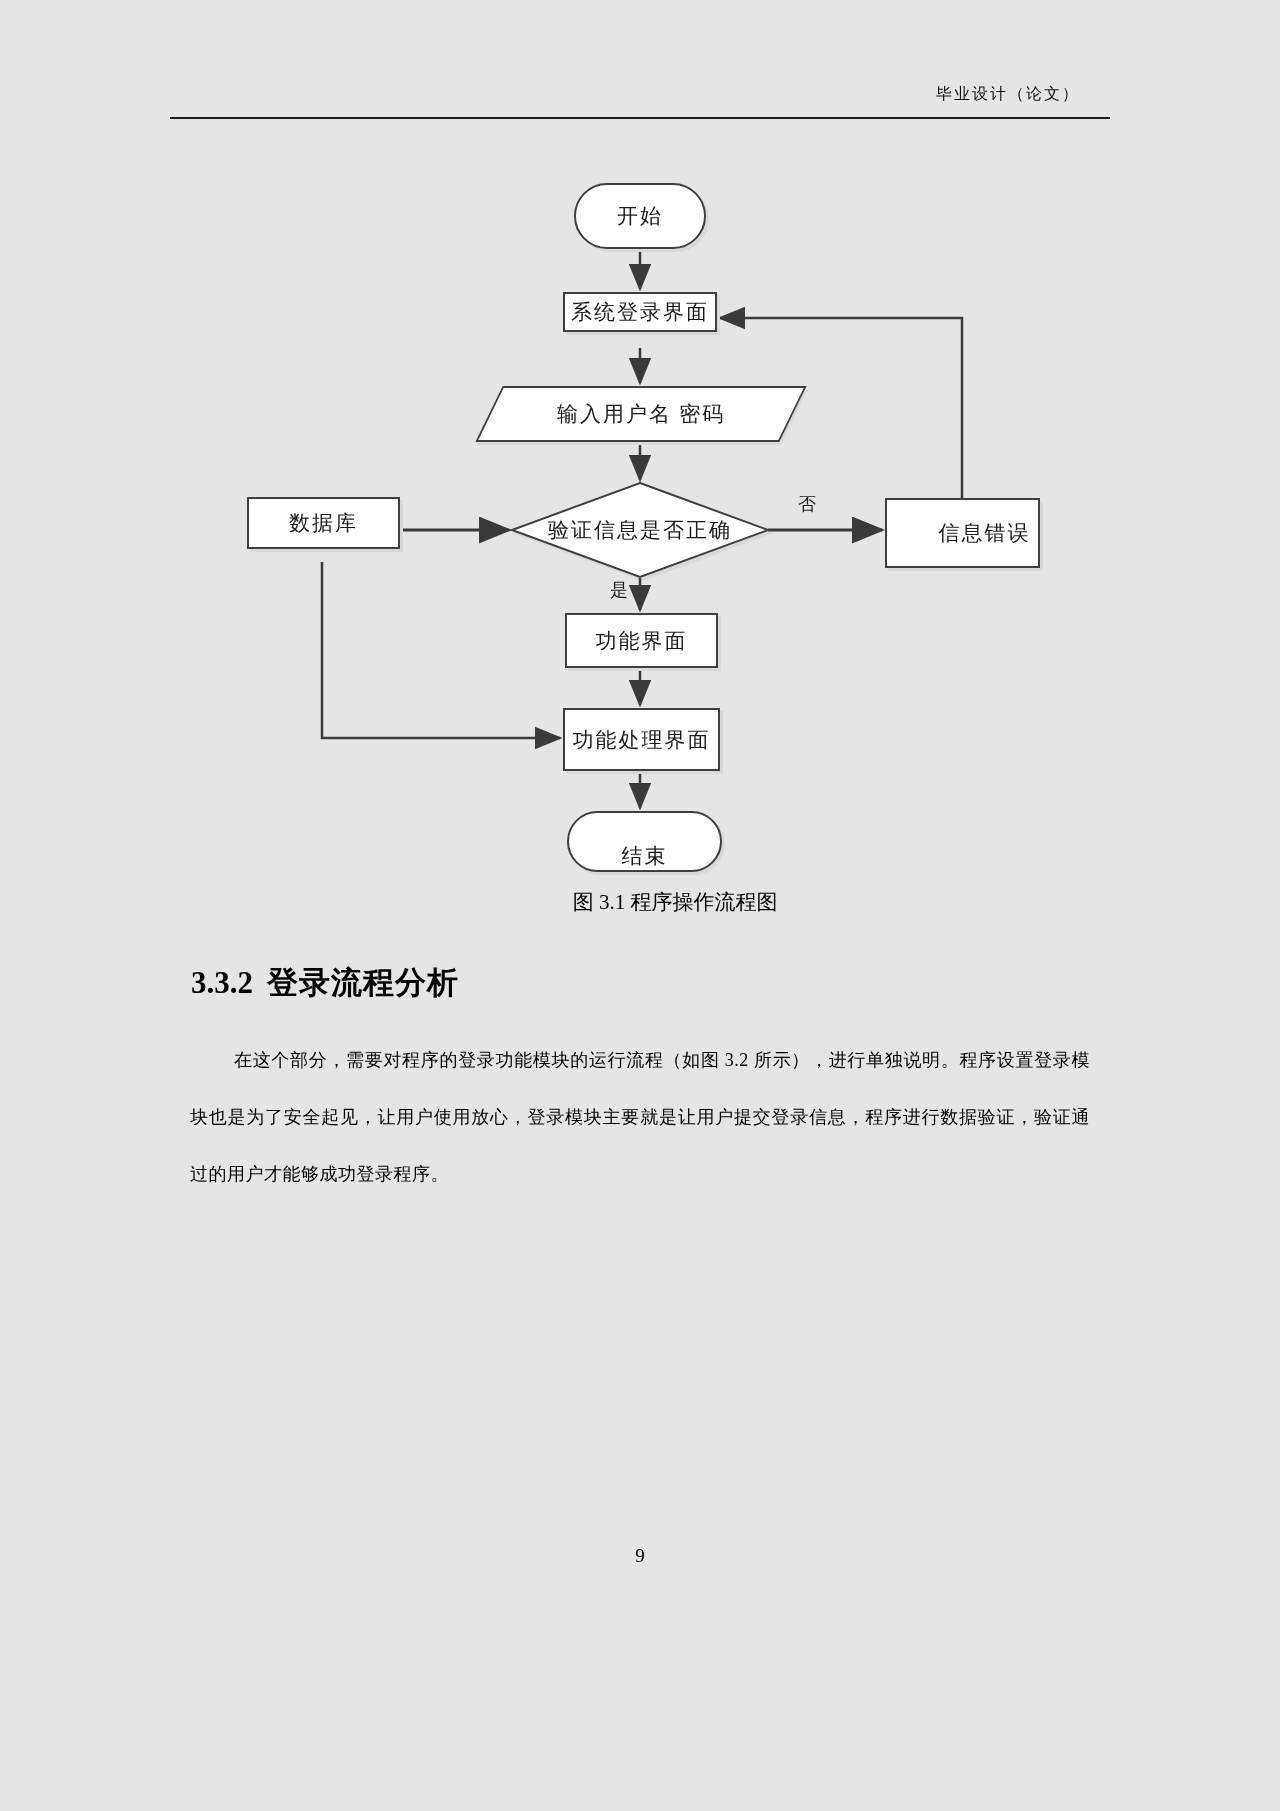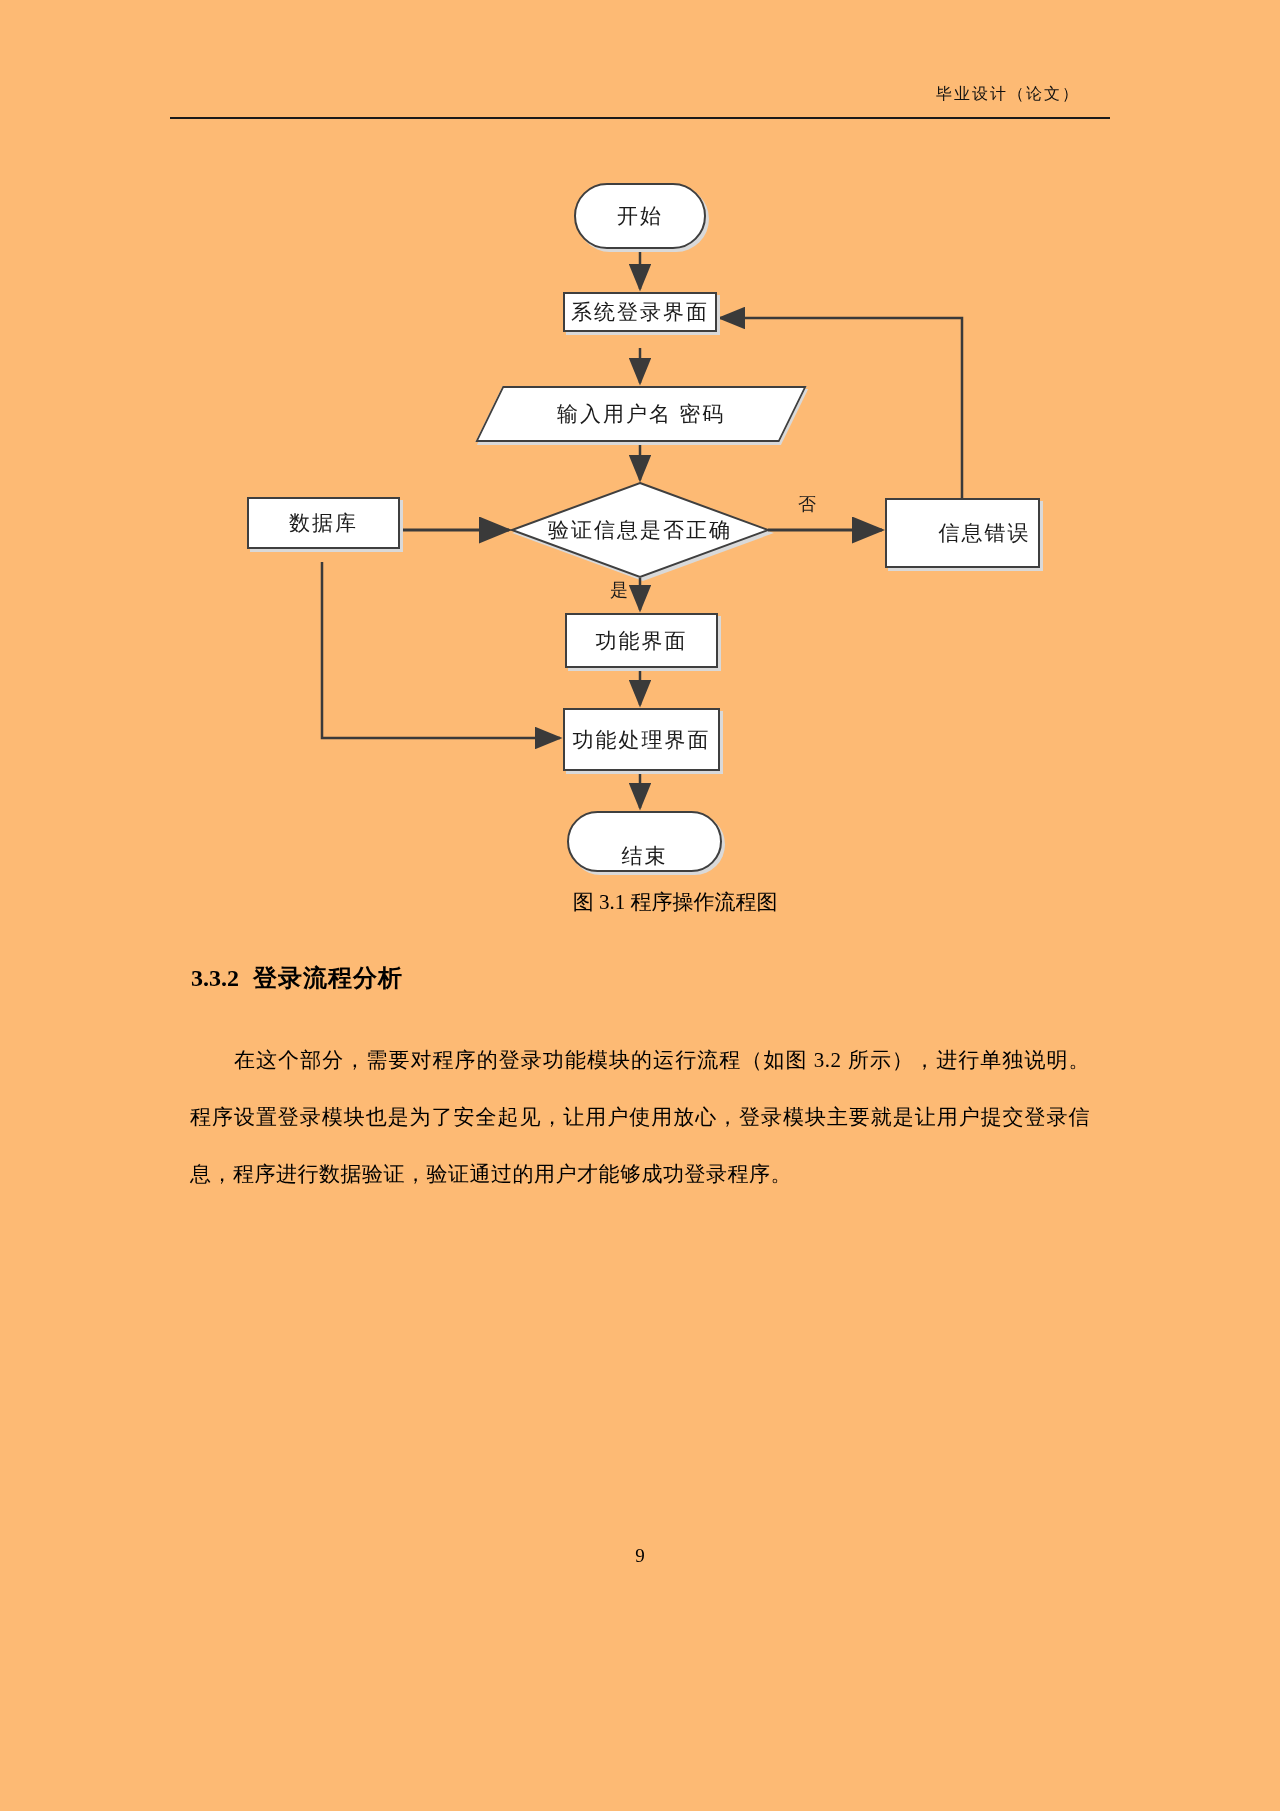--- a/index.html
+++ b/index.html
@@ -1,16 +1,16 @@
 <!DOCTYPE html>
 <html><head>
 <meta charset="utf-8">
 <style>
   html,body{margin:0;padding:0;background:#ffffff;}
-  #page{position:relative;width:1280px;height:1811px;background:#fdba74;overflow:hidden;
+  #page{position:relative;width:1280px;height:1811px;background:#e5e5e5;overflow:hidden;
         font-family:"Liberation Serif","DejaVu Serif",serif;color:#000;}
 
   
   .header-title{position:absolute;top:84px;left:0;width:1080px;text-align:right;
 1                font-size:21px;letter-spacing:2px;color:#111;}
   .header-rule{position:absolute;top:117px;left:170px;width:940px;height:2px;background:#1a1a1a;}
 
   
   #flow{position:absolute;left:0;top:0;width:1280px;height:960px;}
   #flow svg{position:absolute;left:0;top:0;}
@@ -21,25 +21,25 @@
         box-shadow:3px 3px 0 0 #d9d9d9;}
   .terminator{border-radius:33px;}
   .io{transform:skewX(-26deg);}
   .io .io-label{transform:skewX(26deg);}
   .diamond-label{position:absolute;background:transparent;border:none;box-shadow:none;}
   .edge-label{position:absolute;font-size:18px;color:#1a1a1a;}
 
   
   .caption{position:absolute;top:888px;left:0;width:1280px;text-align:center;
            transform:translateX(35px);font-size:21px;color:#000;}
-  .section-heading{position:absolute;top:962px;left:191px;font-size:24px;font-weight:bold;}
+  .section-heading{position:absolute;top:962px;left:191px;font-size:31px;font-weight:bold;}
   .section-heading .num{font-family:"Liberation Serif",serif;margin-right:14px;}
   .section-heading .ttl{font-family:"Liberation Sans","DejaVu Sans",sans-serif;letter-spacing:1px;}
   .body-paragraph{position:absolute;top:1032px;left:190px;width:900px;
-                  font-size:21px;line-height:57px;text-align:justify;text-indent:44px;
+                  font-size:18px;line-height:57px;text-align:justify;text-indent:44px;
                   letter-spacing:0.5px;color:#000;}
   .page-number{position:absolute;top:1545px;left:0;width:1280px;text-align:center;
                font-size:19px;color:#000;}
 </style>
 </head>
 <body>
 
 <div id="page">
 
   <div class="header-title">毕业设计（论文）</div>

